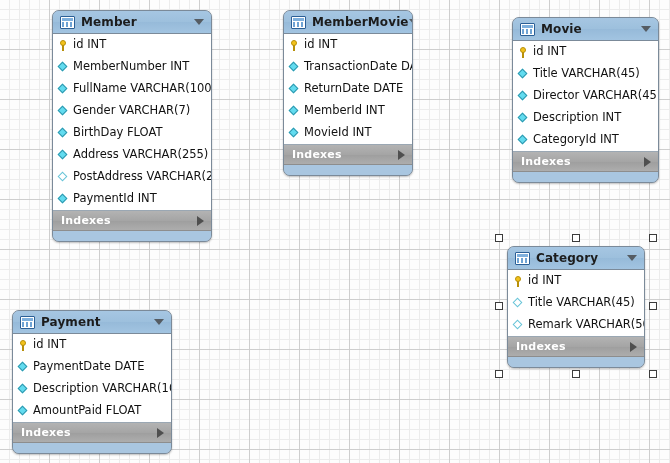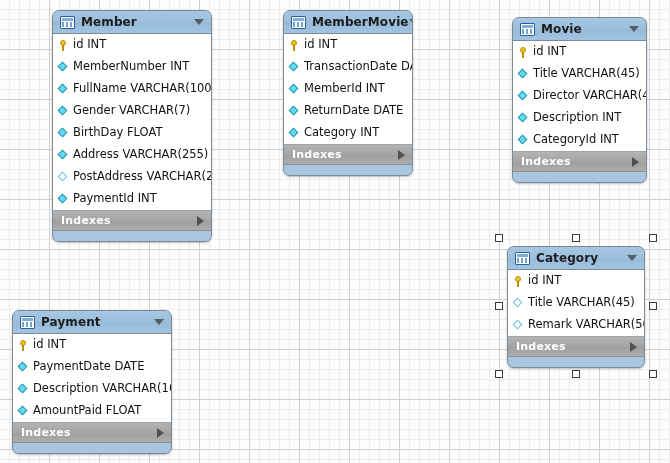--- a/index.html
+++ b/index.html
@@ -282,38 +282,38 @@
         <div class="col-row">
           <span class="ico ico-key"></span>
           <span class="col-text">id INT</span>
         </div>
         <div class="col-row">
           <span class="ico ico-diamond"></span>
           <span class="col-text">TransactionDate DATE</span>
         </div>
         <div class="col-row">
           <span class="ico ico-diamond"></span>
+          <span class="col-text">ReturnDate DATE</span>
+        </div>
+        <div class="col-row">
+          <span class="ico ico-diamond"></span>
           <span class="col-text">MemberId INT</span>
         </div>
         <div class="col-row">
           <span class="ico ico-diamond"></span>
-          <span class="col-text">ReturnDate DATE</span>
-        </div>
-        <div class="col-row">
-          <span class="ico ico-diamond"></span>
-          <span class="col-text">Category INT</span>
+          <span class="col-text">MovieId INT</span>
         </div>
       </div>
       <div class="tbl-indexes">
         <span class="tbl-indexes-label">Indexes</span>
         <span class="tbl-indexes-caret"></span>
       </div>
       <div class="tbl-foot"></div>
     </div>
-    <div class="table-fig" style="left: 512px; top: 17px; width: 135px;">
+    <div class="table-fig" style="left: 512px; top: 17px; width: 147px;">
       <div class="tbl-header">
         <span class="tbl-icon"></span>
         <span class="tbl-title">Movie</span>
         <span class="tbl-caret"></span>
       </div>
       <div class="tbl-body">
         <div class="col-row">
           <span class="ico ico-key"></span>
           <span class="col-text">id INT</span>
         </div>

